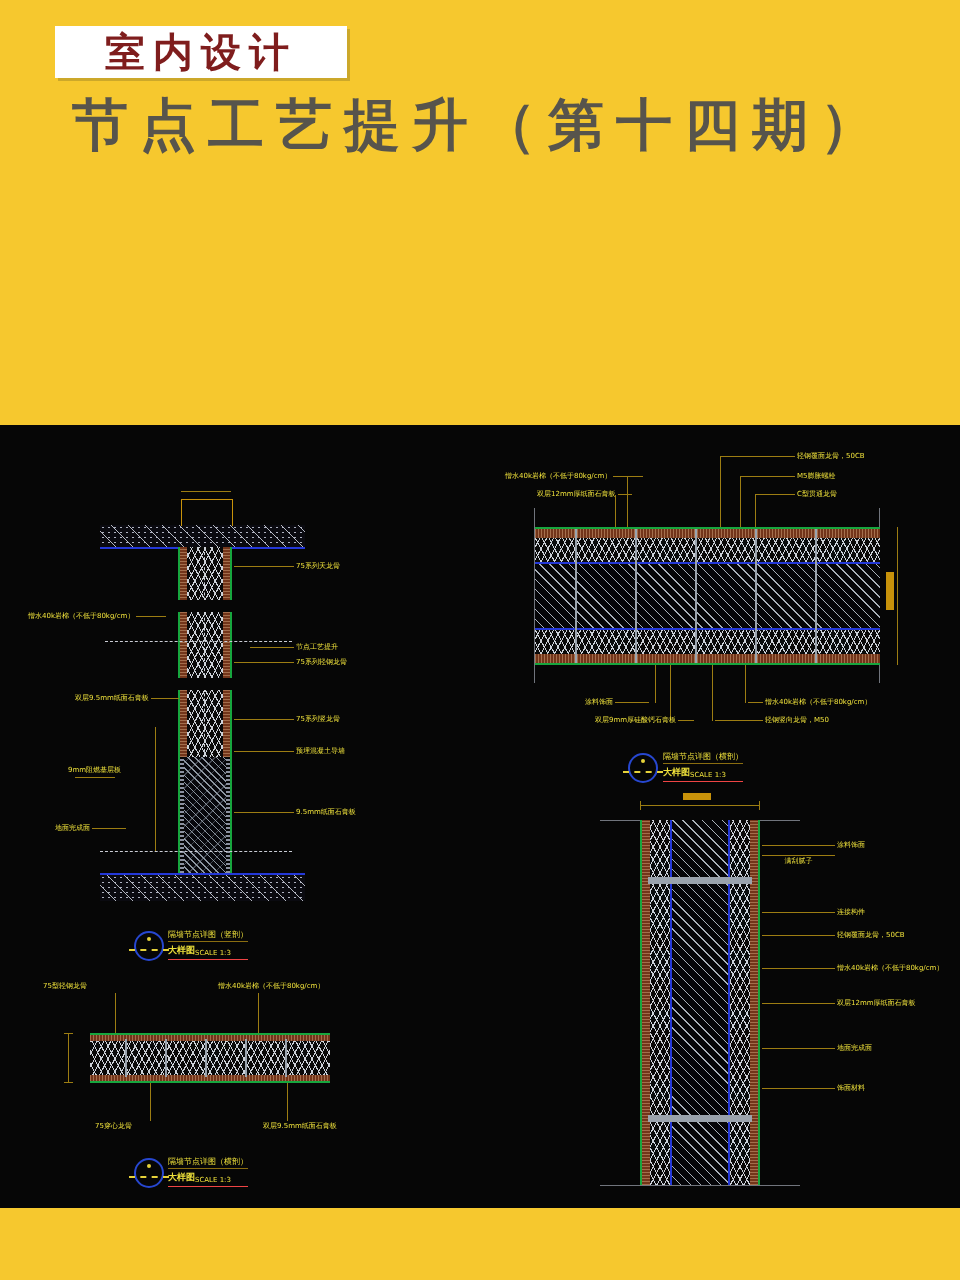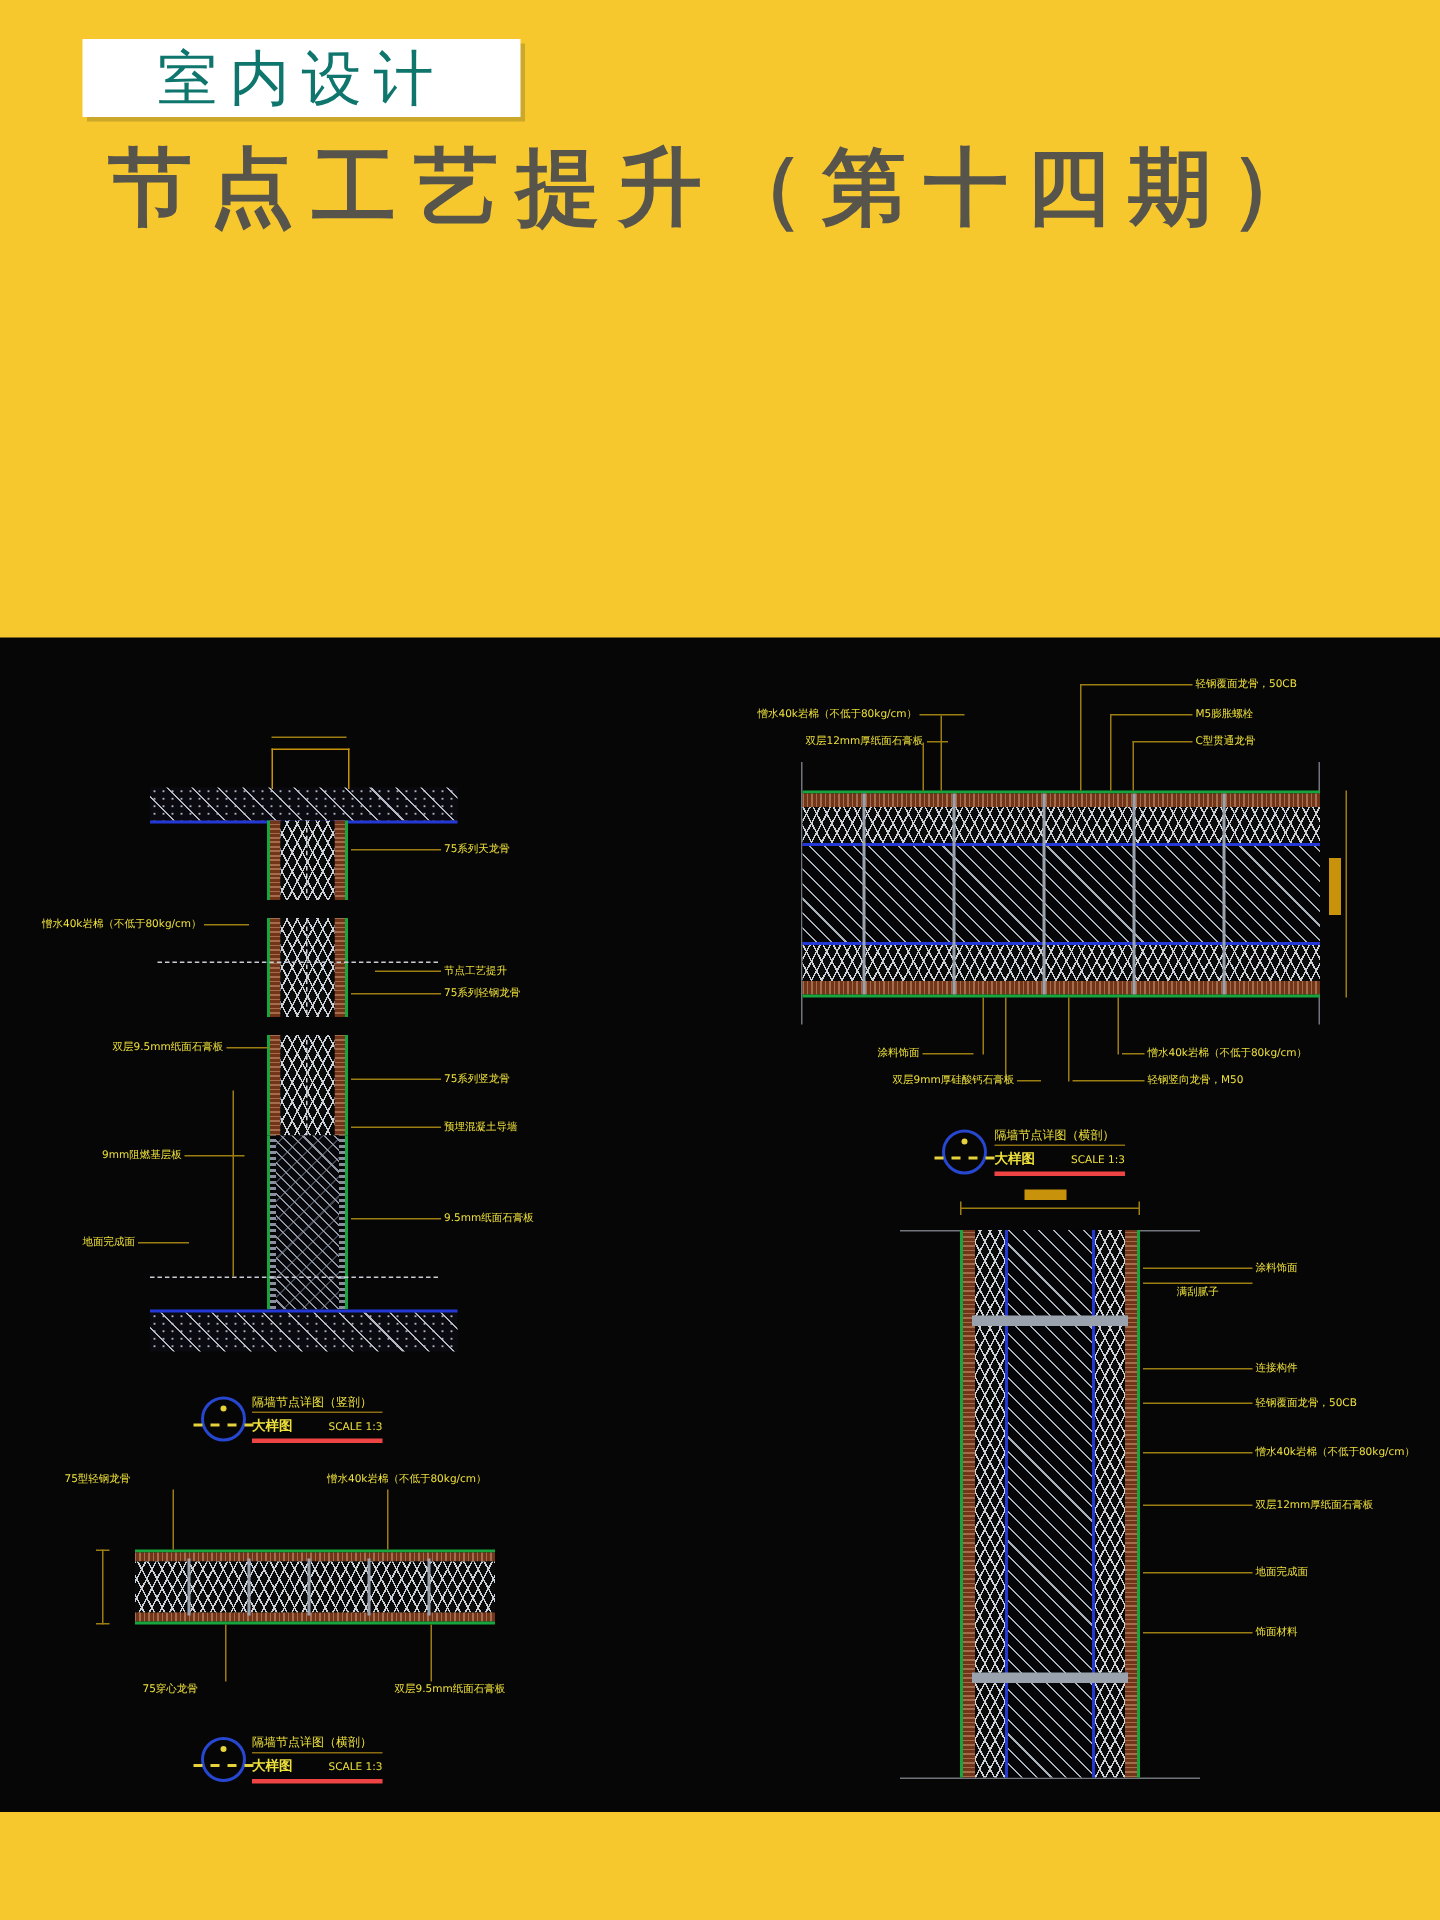--- a/index.html
+++ b/index.html
@@ -9,21 +9,21 @@
     font-family:"DejaVu Sans","Liberation Sans",sans-serif;
   }
   .abs{position:absolute;}
   
   #header{position:absolute;top:0;left:0;width:960px;height:425px;background:#f6c82e;}
   #badge{
     position:absolute;top:26px;left:55px;width:292px;height:52px;background:#ffffff;
     display:flex;align-items:center;justify-content:center;
     box-shadow:3px 3px 0 rgba(80,70,30,.25);
   }
-  #badge span{color:#0f766e;font-size:40px;font-weight:normal;letter-spacing:8px;}
+  #badge span{color:#7f1d1d;font-size:40px;font-weight:bold;letter-spacing:8px;}
   #subtitle{
     position:absolute;top:88px;left:0;width:960px;text-align:center;
     color:#57544c;font-size:56px;font-weight:bold;letter-spacing:12px;white-space:nowrap;
   }
   #title1{
     position:absolute;top:168px;left:0;width:960px;text-align:center;
     color:#56534b;font-size:93px;font-weight:900;letter-spacing:1px;white-space:nowrap;
   }
   #title2{
     position:absolute;top:295px;left:0;width:960px;text-align:center;
@@ -68,21 +68,21 @@
   .dash{border-top:1px dashed #c9ccd4;height:0;}
   .extline{background:#70747c;}
   .dimline{background:#9c7d12;}
   .orangebar{background:#c8920a;}
   
   .callout{width:26px;height:26px;border:2px solid #2747d0;border-radius:50%;position:absolute;}
   .callout .dot{position:absolute;width:4px;height:4px;border-radius:50%;background:#e6d23a;left:11px;top:4px;}
   .callout .dashes{position:absolute;left:-7px;width:40px;top:16px;border-top:2px dashed #e6d23a;}
   .dtitle{position:absolute;color:#efe13b;}
   .dtitle .l1{font-size:8px;border-bottom:1px solid #8a6d10;padding-bottom:1px;margin-bottom:2px;white-space:nowrap;}
-  .dtitle .l2{display:flex;gap:24px;align-items:center;border-bottom:3px solid #ef4444;padding-bottom:2px;white-space:nowrap;}
+  .dtitle .l2{display:flex;gap:0;align-items:flex-end;border-bottom:1px solid #ef4444;padding-bottom:2px;white-space:nowrap;}
   .dtitle .big{font-size:9px;font-weight:bold;}
   .dtitle .sc{font-size:7px;}
   .colflex{display:flex;}
   .rowflex{display:flex;flex-direction:column;}
 </style>
 </head>
 <body>
 
 <div id="header">
   <div id="badge">
@@ -148,21 +148,21 @@
   </div>
 
   <div class="abs row" style="left:28px;top:188px;">
     <span class="lbl">憎水40k岩棉（不低于80kg/cm）</span>
     <div class="leader" style="width:30px;"></div>
   </div>
   <div class="abs row" style="left:75px;top:270px;">
     <span class="lbl">双层9.5mm纸面石膏板</span>
     <div class="leader" style="width:28px;"></div>
   </div>
-  <div class="abs row" style="left:68px;top:342px;">
+  <div class="abs row" style="left:68px;top:342px;flex-direction:column;">
     <span class="lbl">9mm阻燃基层板</span>
     <div class="leader" style="width:40px;"></div>
   </div>
   <div class="abs row" style="left:55px;top:400px;">
     <span class="lbl">地面完成面</span>
     <div class="leader" style="width:34px;"></div>
   </div>
 
   <div class="callout" style="left:134px;top:506px;">
     <div class="dot"></div>

